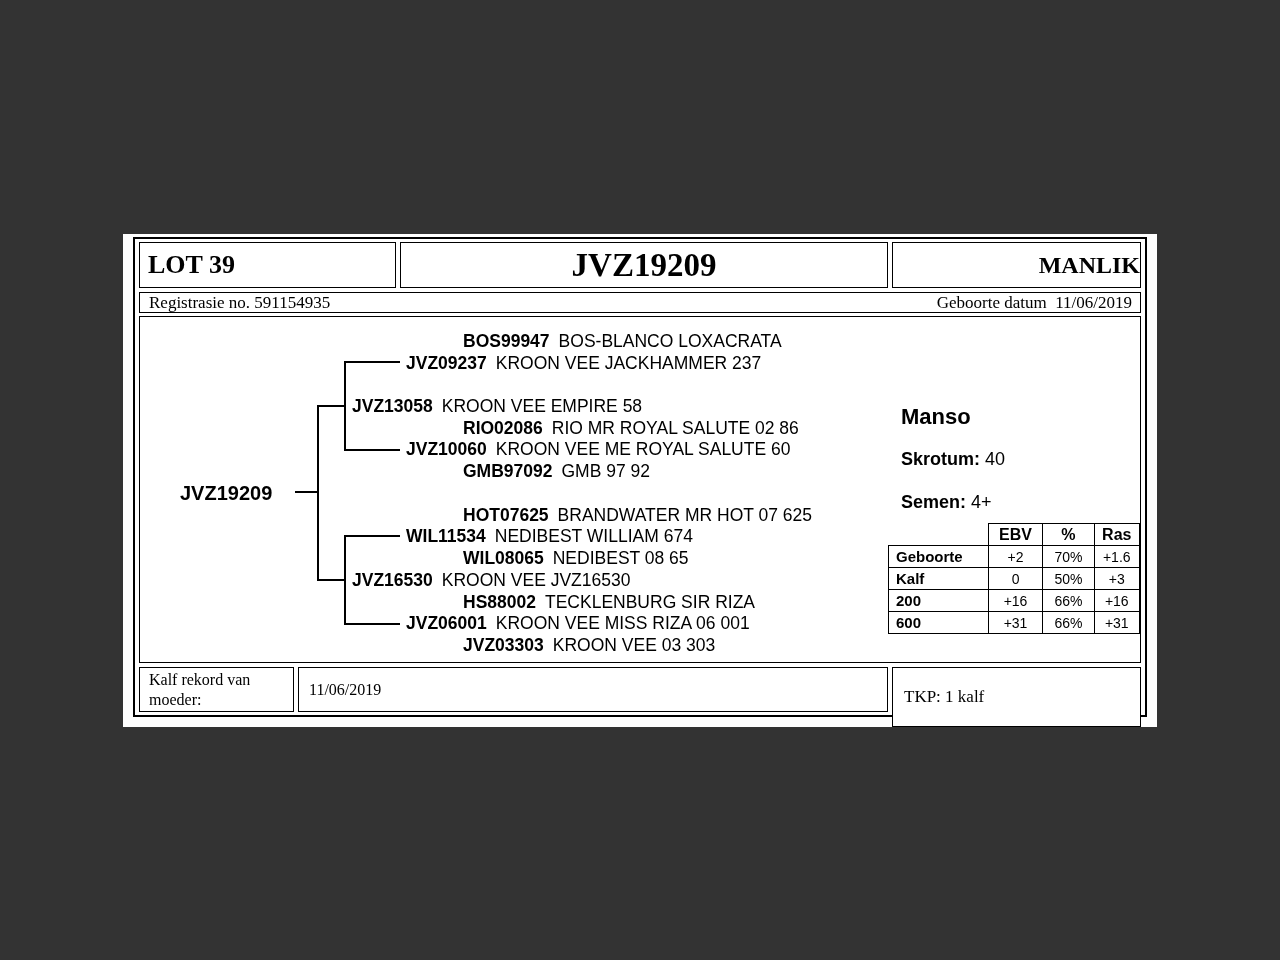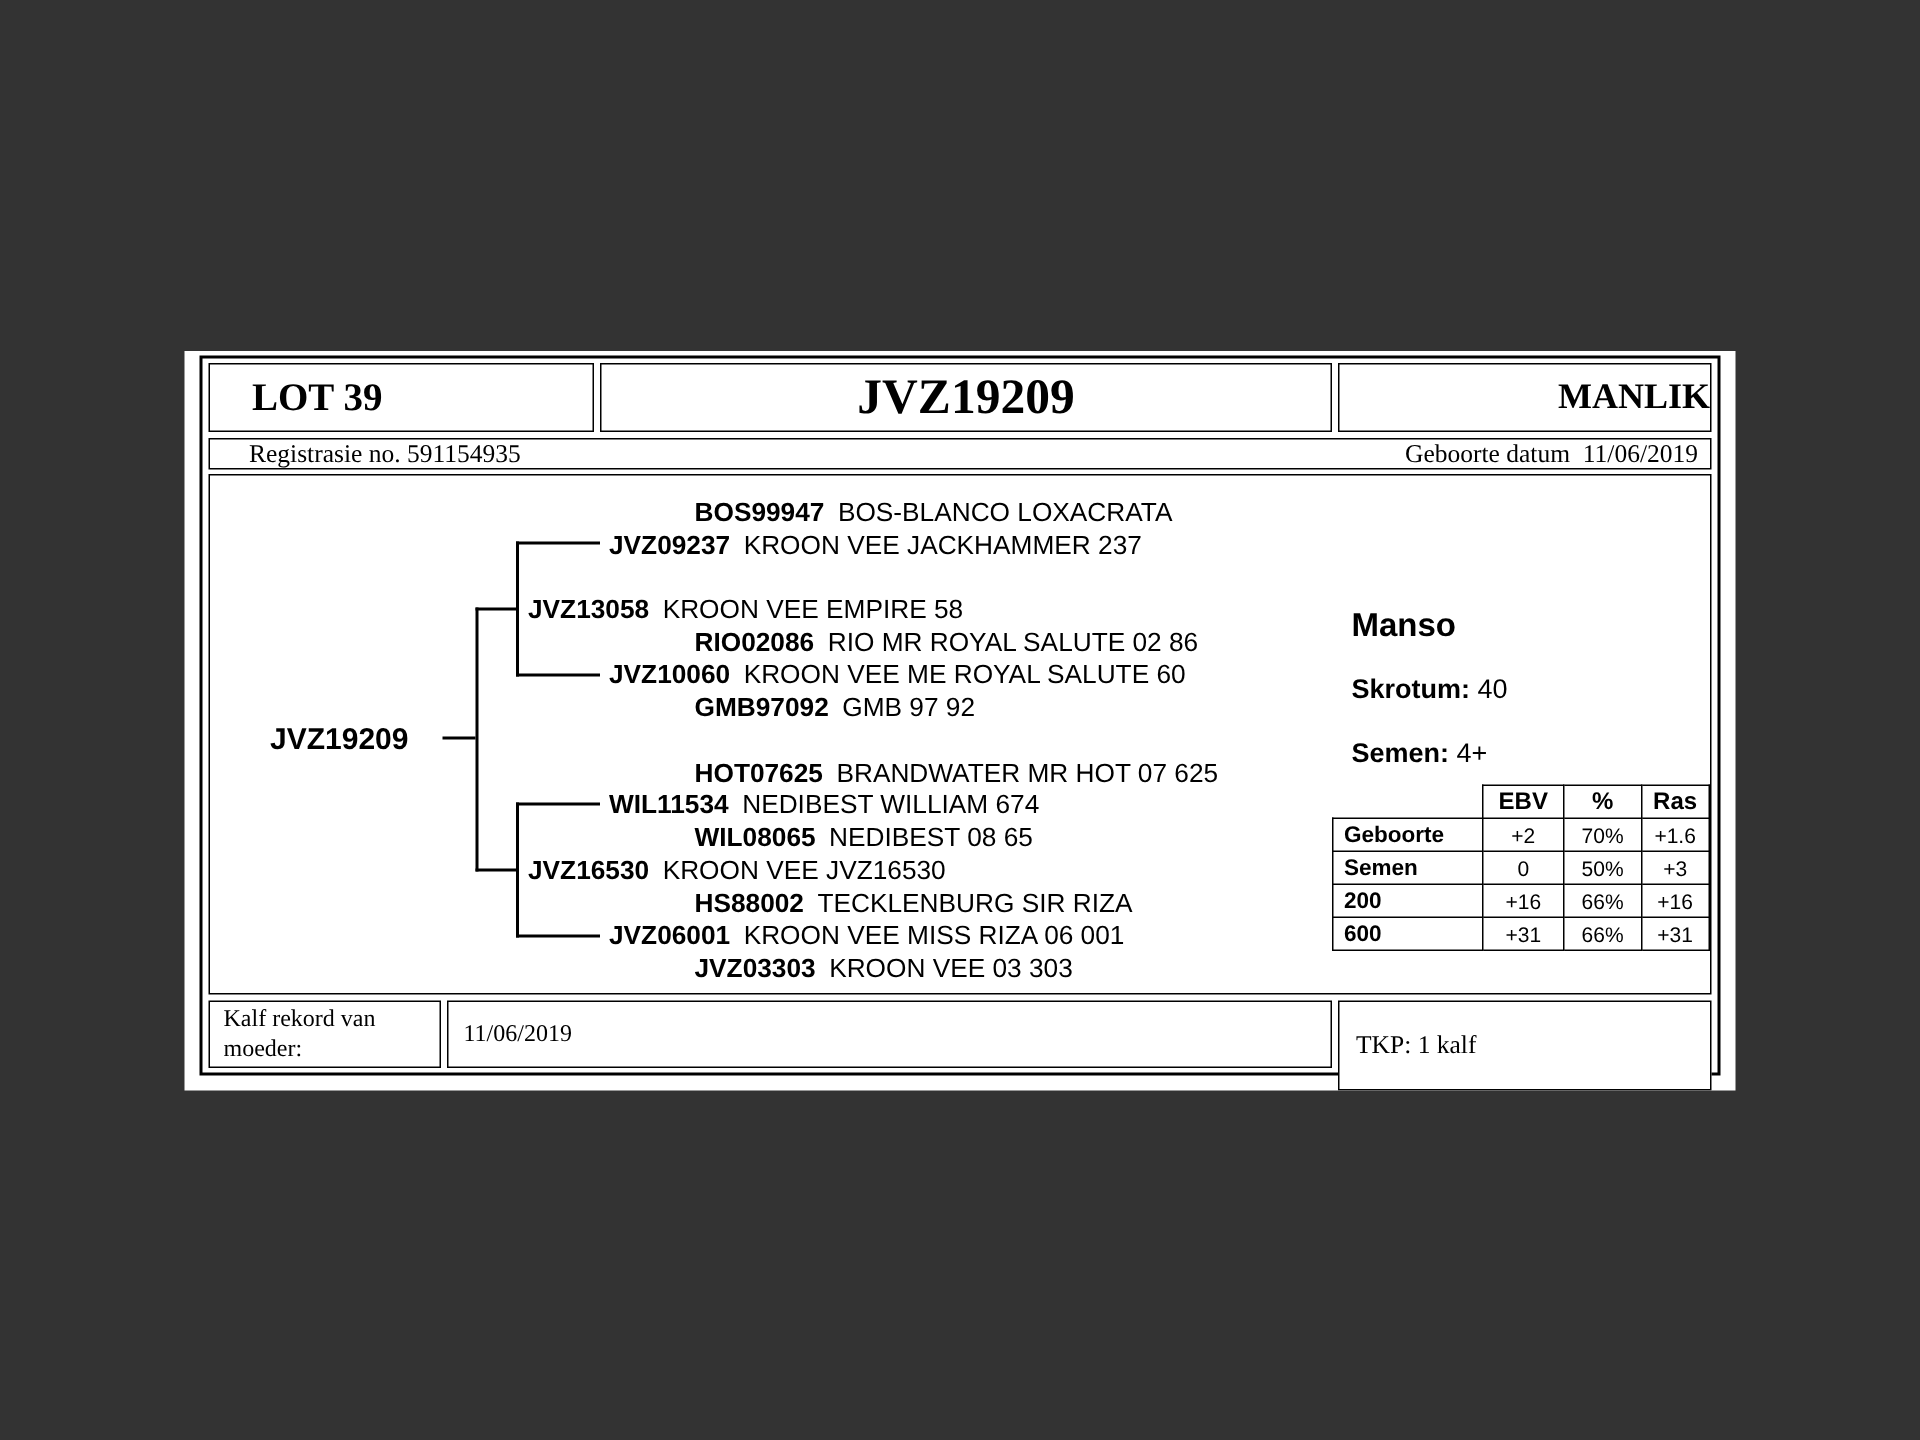--- a/index.html
+++ b/index.html
@@ -34,28 +34,28 @@
     border: 2px solid #000000;
     background: #ffffff;
   }
   .cell {
     position: absolute;
     border: 1px solid #000000;
     background: #ffffff;
     box-sizing: border-box;
   }
   
-  .cell-lot      { left: 4px;   top: 3px;  width: 257px; height: 46px; display: flex; align-items: center; padding-left: 28px; }
+  .cell-lot      { left: 4px;   top: 3px;  width: 257px; height: 46px; display: flex; align-items: center; padding-left: 8px; }
   .cell-title    { left: 265px; top: 3px;  width: 488px; height: 46px; display: flex; align-items: center; justify-content: center; }
   .cell-sex      { left: 757px; top: 3px;  width: 249px; height: 46px; display: flex; align-items: center; justify-content: flex-end; }
   .lot-text   { font-family: "Liberation Serif", serif; font-weight: bold; font-size: 26px; }
   .title-text { font-family: "Liberation Serif", serif; font-weight: bold; font-size: 33px; }
   .sex-text   { font-family: "Liberation Serif", serif; font-weight: bold; font-size: 24px; }
   
-  .cell-reg { left: 4px; top: 53px; width: 1002px; height: 21px; display: flex; align-items: center; justify-content: space-between; padding: 0 8px 0 26px; }
+  .cell-reg { left: 4px; top: 53px; width: 1002px; height: 21px; display: flex; align-items: center; justify-content: space-between; padding: 0 8px 0 9px; }
   .reg-text { font-family: "Liberation Serif", serif; font-size: 17px; white-space: pre; }
   
   .cell-main { left: 4px; top: 77px; width: 1002px; height: 347px; }
   .ped-line {
     position: absolute;
     height: 22px;
     line-height: 22px;
     font-size: 17.5px;
     white-space: nowrap;
   }
@@ -170,21 +170,21 @@
             <td class="ebv-head c-pct">%</td>
             <td class="ebv-head c-ras">Ras</td>
           </tr>
           <tr>
             <td class="ebv-label c-label">Geboorte</td>
             <td class="ebv-val c-ebv">+2</td>
             <td class="ebv-val c-pct">70%</td>
             <td class="ebv-val c-ras">+1.6</td>
           </tr>
           <tr>
-            <td class="ebv-label c-label">Semen</td>
+            <td class="ebv-label c-label">Kalf</td>
             <td class="ebv-val c-ebv">0</td>
             <td class="ebv-val c-pct">50%</td>
             <td class="ebv-val c-ras">+3</td>
           </tr>
           <tr>
             <td class="ebv-label c-label">200</td>
             <td class="ebv-val c-ebv">+16</td>
             <td class="ebv-val c-pct">66%</td>
             <td class="ebv-val c-ras">+16</td>
           </tr>

